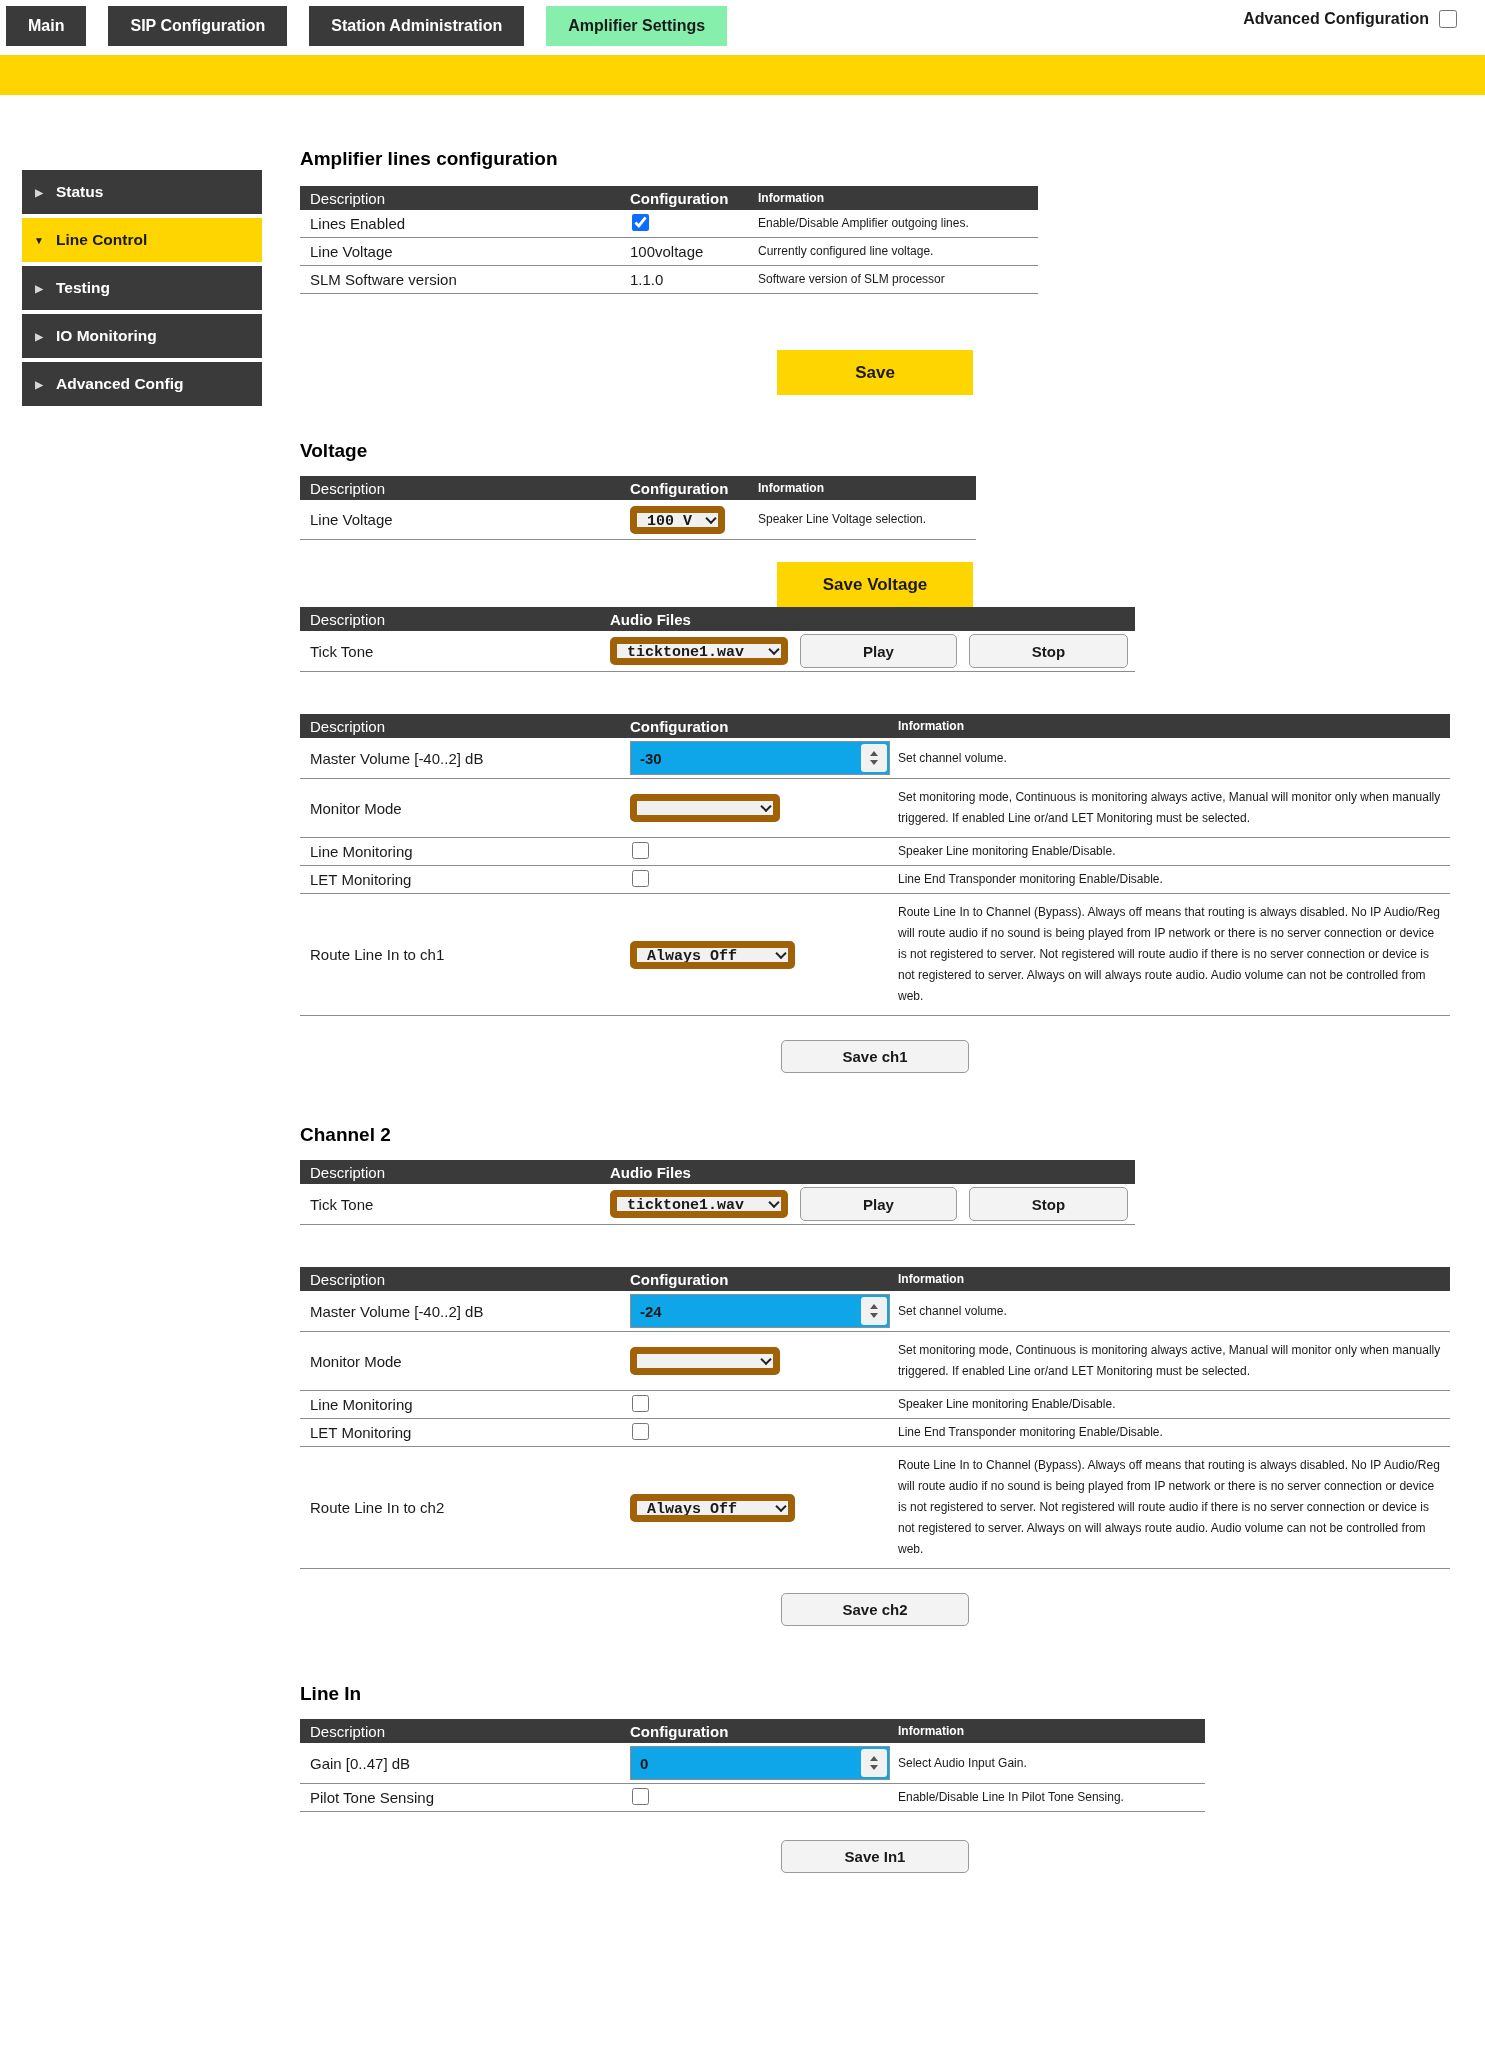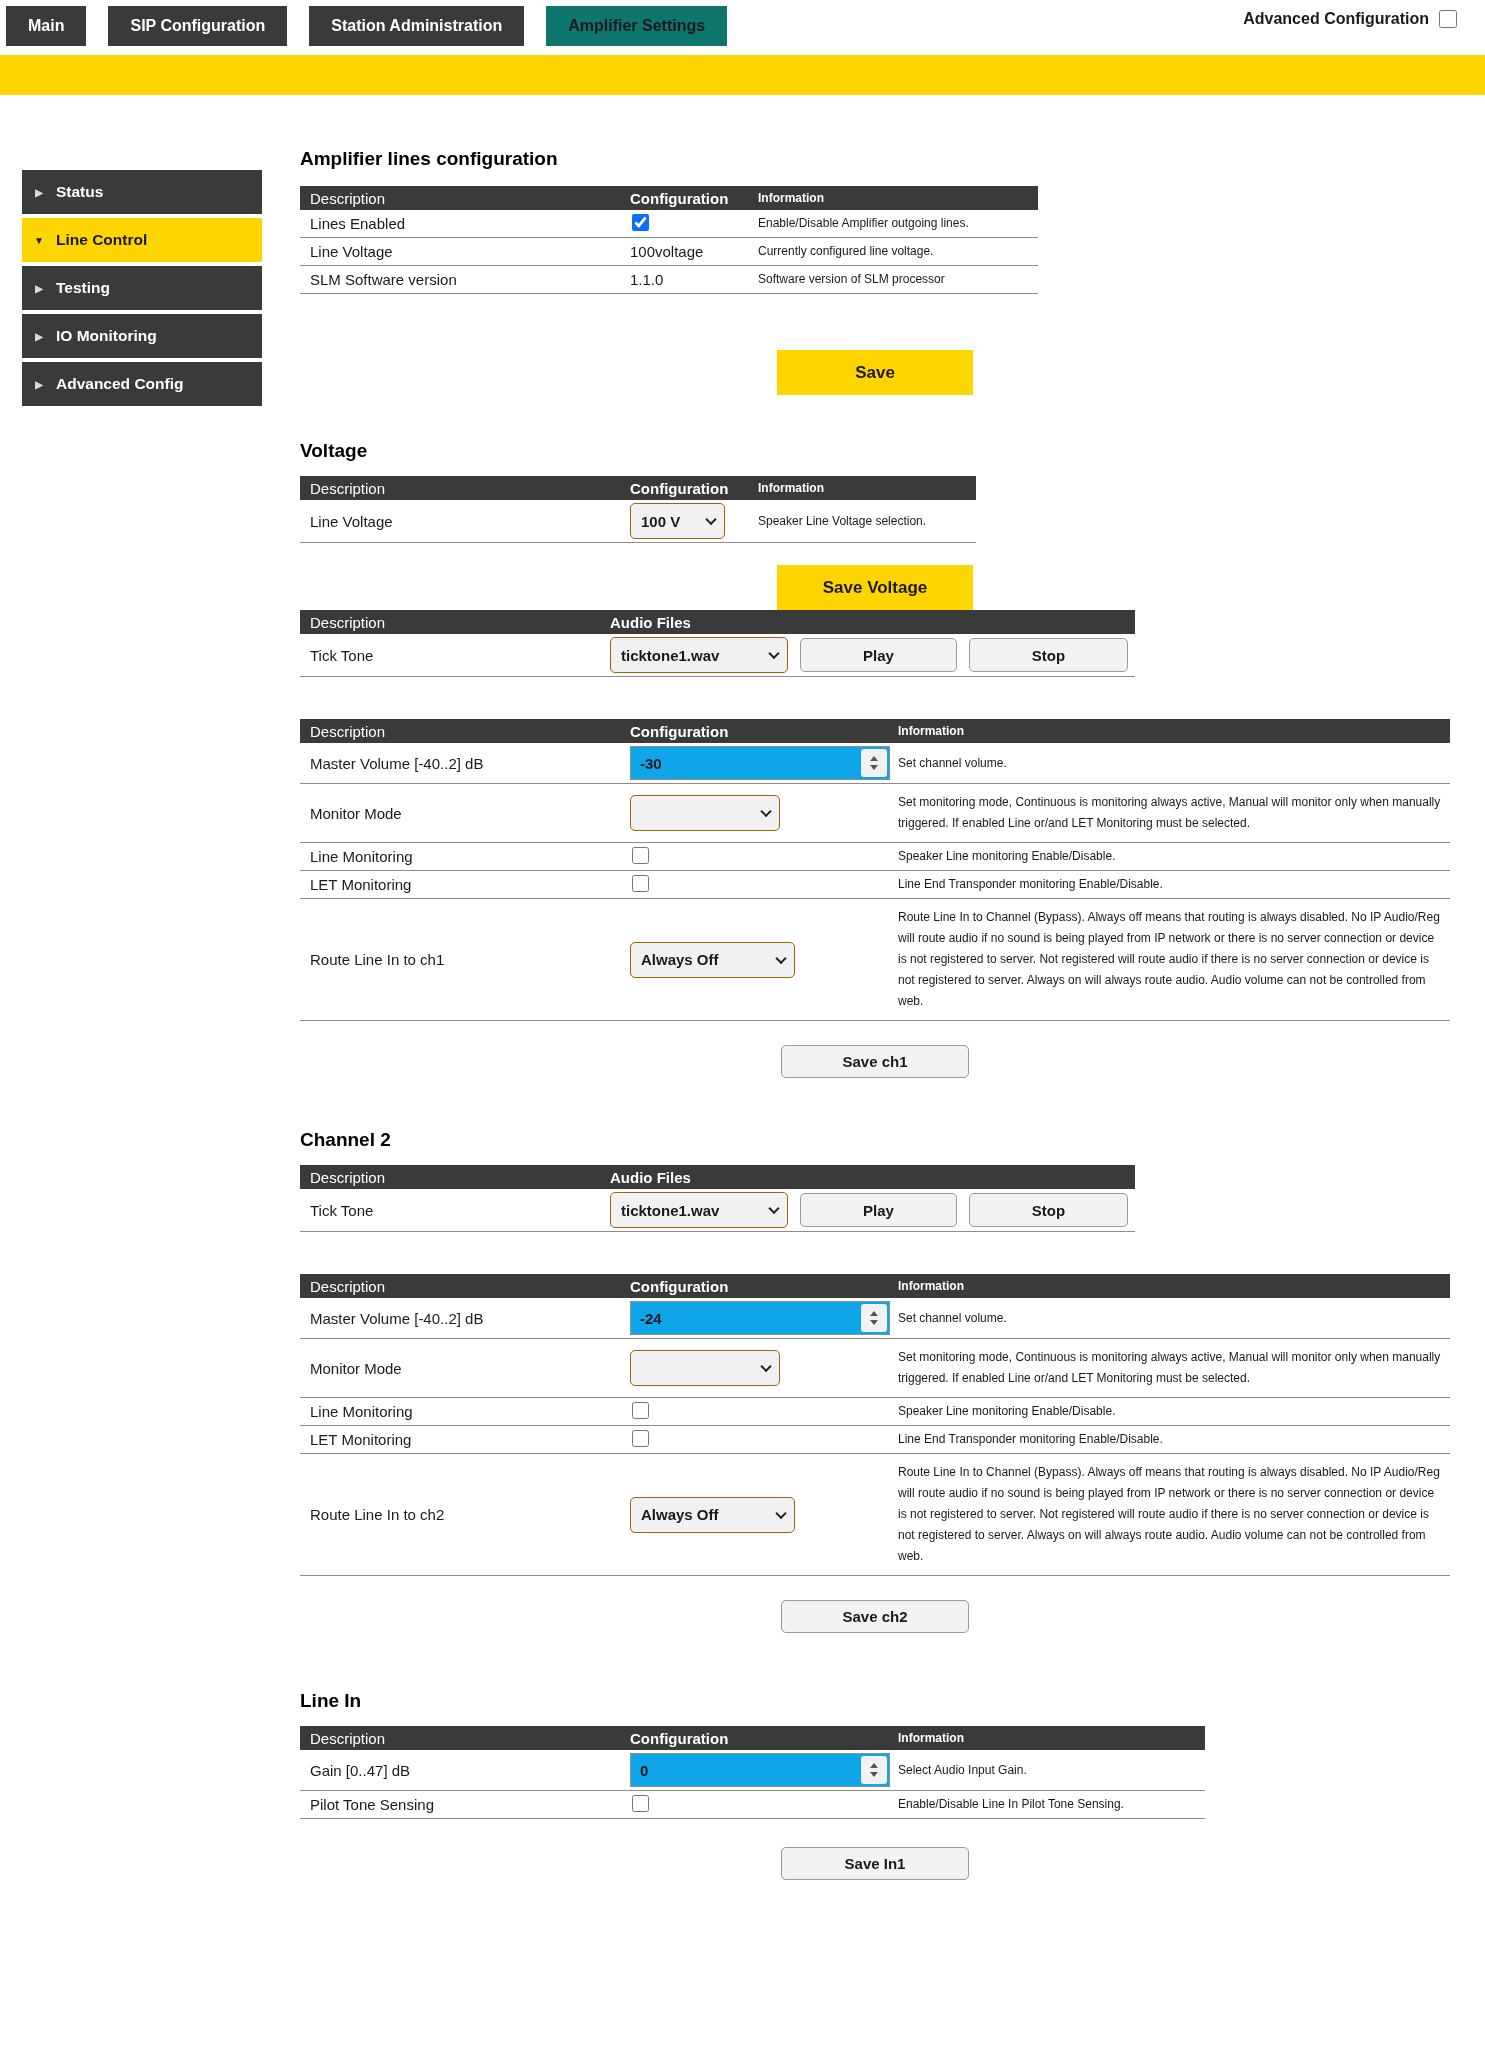--- a/index.html
+++ b/index.html
@@ -9,21 +9,21 @@
     font-family:"Liberation Sans", sans-serif; color:#1a1a1a;
   }
   
   .topbar { position:relative; height:55px; }
   .tabs { position:absolute; left:6px; top:6px; display:flex; gap:22px; }
   .tab {
     background:#3a3a3a; color:#fff; font-weight:700; font-size:16px;
     height:40px; display:flex; align-items:center; justify-content:center;
     padding:3px 22px; cursor:pointer; white-space:nowrap;
   }
-  .tab.active { background:#0f766e; color:#1a1a1a; }
+  .tab.active { background:#86efac; color:#1a1a1a; }
   .adv {
     position:absolute; right:28px; top:10px; display:flex; align-items:center; gap:10px;
     font-weight:700; font-size:16px;
   }
   .adv input { width:18px; height:18px; }
   .yellow-band { height:40px; background:#ffd500; width:100%; }
 
   
   .layout { position:relative; }
   .sidebar { position:absolute; left:22px; top:23px; width:240px; }
@@ -64,23 +64,23 @@
   .t-linein { width:905px; }
   .t-audio .c-desc { width:300px; }
   .r-sm  { min-height:28px; }
   .r-md  { min-height:40px; padding:3px 0; }
   .r-info-pad { padding-top:8px; padding-bottom:8px; }
 
   
   input[type=checkbox].cb { width:17px; height:17px; accent-color:#0d6efd; margin-left:2px; }
   .sel { position:relative; display:inline-block; }
   .sel select {
-    appearance:none; -webkit-appearance:none; width:100%; height:36px;
-    background:#f1f1f1; border:1px solid #a16207; border-radius:5px;
-    font-family:Liberation Sans, sans-serif; font-weight:700; font-size:15px; color:#1a1a1a;
+    appearance:none; -webkit-appearance:none; width:100%; height:28px;
+    background:#f1f1f1; border:7px solid #a16207; border-radius:5px;
+    font-family:Liberation Mono, monospace; font-weight:700; font-size:15px; color:#1a1a1a;
     padding:0 26px 0 10px;
   }
   .chev {
     position:absolute; right:10px; top:50%; width:8px; height:8px;
     border-right:2px solid #222; border-bottom:2px solid #222;
     transform:translateY(-70%) rotate(45deg); pointer-events:none;
   }
   .sel-volt { width:95px; } .sel-tick { width:178px; }
   .sel-mon  { width:150px; } .sel-route{ width:165px; }
   .numbox {

